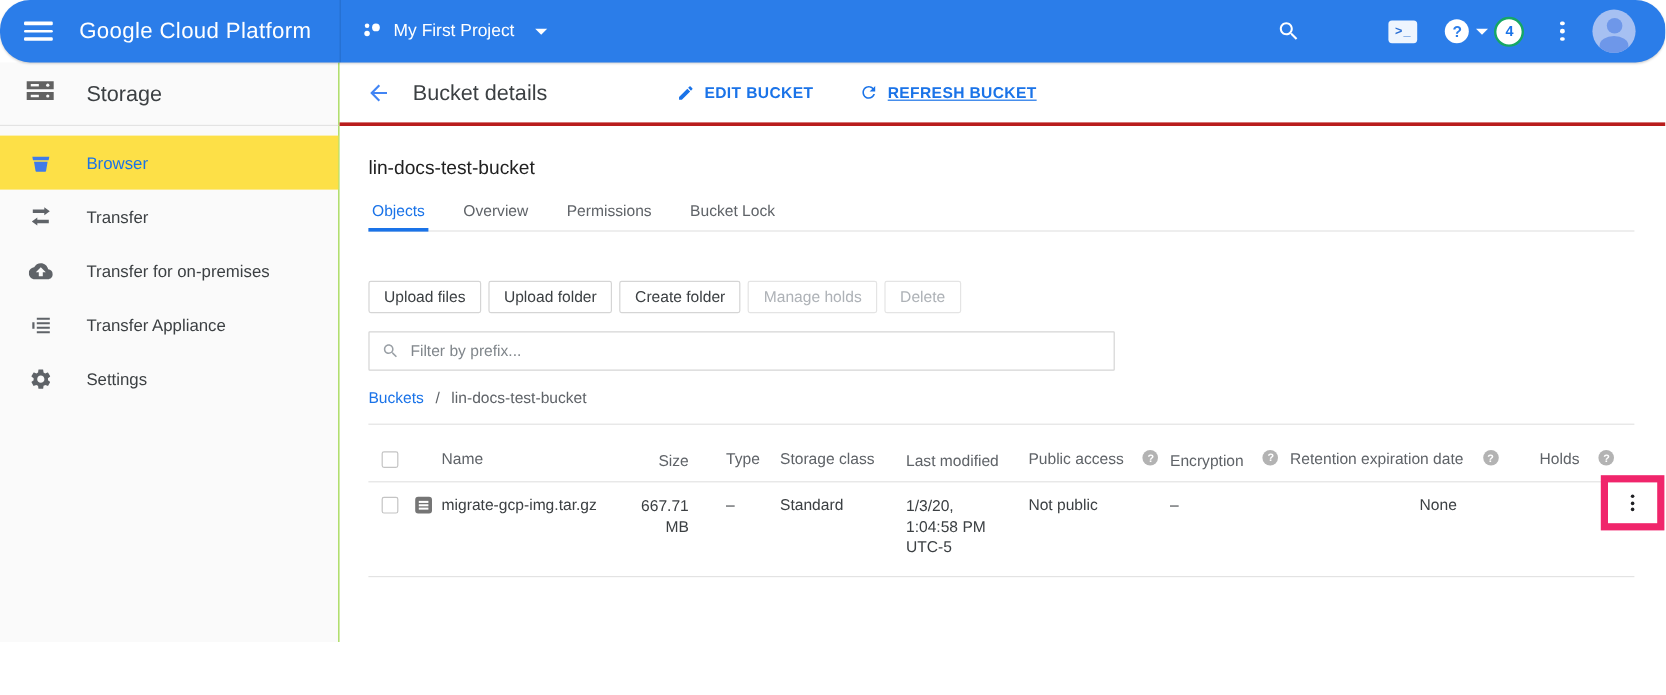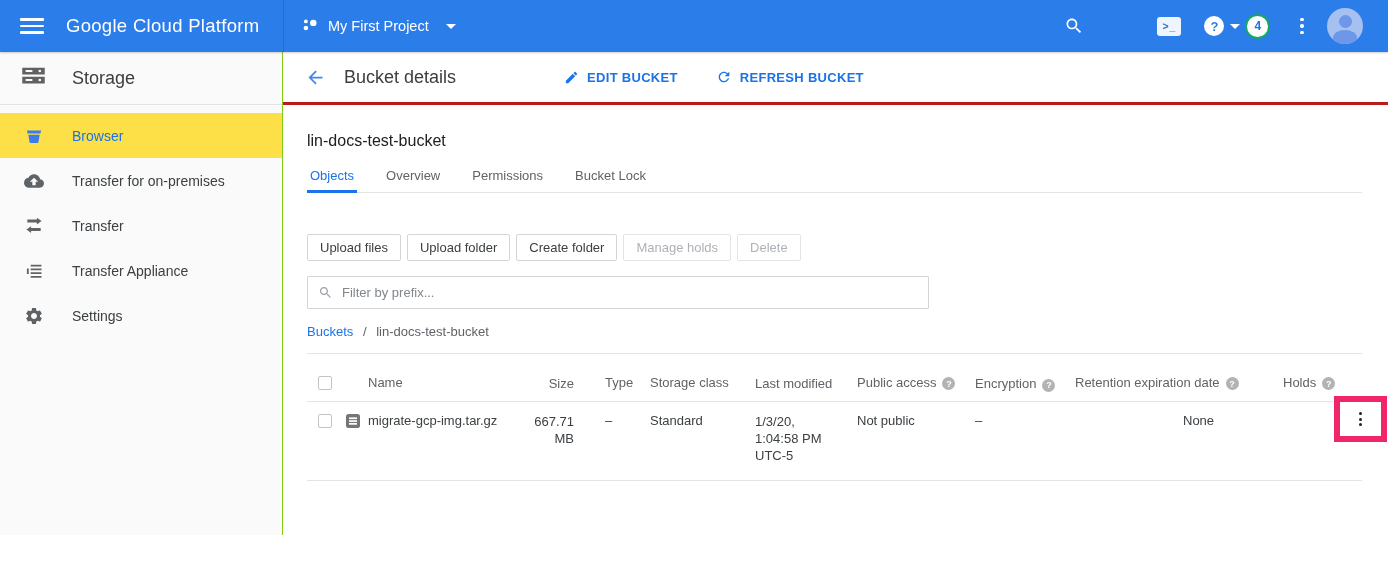--- a/index.html
+++ b/index.html
@@ -1,21 +1,21 @@
 <!DOCTYPE html>
 <html><head>
 <meta charset="utf-8">
 <style>
   * { margin:0; padding:0; box-sizing:border-box; }
   body { background:#fff; font-family:"Liberation Sans", sans-serif; }
   .page { position:relative; width:1388px; height:579px; background:#fff; overflow:hidden; }
 
   
   .topbar { height:52px; background:#2b7de9; display:flex; align-items:center; color:#fff;
-            box-shadow:0 1px 2px rgba(0,0,0,.2); position:relative; z-index:5; }
+            box-shadow:0 1px 2px rgba(0,0,0,.2); position:relative; z-index:5;border-radius:25px; }
   .hamburger { margin-left:20px; width:24px; cursor:pointer; }
   .hamburger div { height:2.6px; background:#fff; border-radius:1px; margin:4.2px 0; }
   .brand { margin-left:22px; font-size:18.5px; font-weight:500; letter-spacing:.3px; width:217px; }
   .topbar-sep { width:1px; height:52px; background:rgba(0,0,0,.12); }
   .project { margin-left:16px; display:flex; align-items:center; gap:9px; font-size:14.5px; cursor:pointer; }
   .caret-down { width:0; height:0; border-left:5px solid transparent; border-right:5px solid transparent;
                 border-top:5px solid #fff; margin-left:8px; }
   .topbar-right { margin-left:auto; display:flex; align-items:center; }
   .tb-icon { cursor:pointer; display:flex; align-items:center; }
   .shell-box { width:24px; height:19px; background:rgba(255,255,255,.92); border-radius:3px;
@@ -41,21 +41,21 @@
               font-size:14px; color:#3c4043; cursor:pointer; }
   .nav-item .ni-icon { width:20px; height:20px; display:flex; align-items:center; justify-content:center; }
   .nav-item.active { background:#fde047; color:#1a73e8; }
 
   .main { flex:1; display:flex; flex-direction:column; background:#fff; min-width:0; }
   .main-header { height:53px; border-bottom:3px solid #b91c1c; display:flex; align-items:center; padding-left:22px; }
   .page-title { margin-left:18px; font-size:18px; color:#3c4043; }
   .header-action { display:flex; align-items:center; gap:8px; color:#1a73e8; font-size:13px;
                    font-weight:bold; letter-spacing:.3px; cursor:pointer; }
   .ha-edit { margin-left:108px; }
-  .ha-refresh { margin-left:38px; }
+  .ha-refresh { margin-left:38px;text-decoration:underline; }
 
   .content { padding:0 26px 16px 24px; position:relative; }
   .bucket-title { margin-top:27px; font-size:16px; color:#212121; }
 
   .tabs { margin-top:11px; display:flex; border-bottom:1px solid #e3e3e3; }
   .tab { font-size:13px; color:#5f6368; padding:7px 3px 9px; margin-right:26px; cursor:pointer; }
   .tab.active { color:#1a73e8; border-bottom:3px solid #1a73e8; margin-bottom:-1px; padding-bottom:7px; }
 
   .toolbar { margin-top:41px; display:flex; gap:6px; }
   .btn { height:27px; padding:0 12px; background:#fff; border:1px solid #d5d5d5; border-radius:2px;
@@ -82,21 +82,21 @@
   .c-icon { width:23px; padding-top:0; }
   .c-name { width:160px; }
   .c-size { width:52px; text-align:right; padding-right:6px; line-height:17px; }
   .c-type { width:70px; padding-left:25px; }
   .c-storage { width:105px; }
   .c-mod { width:102px; line-height:17px; }
   .c-public { width:118px; }
   .c-enc { width:100px; line-height:17px; }
   .c-ret { width:208px; }
   .c-holds { width:60px; }
-  .col-help { display:flex; align-items:flex-end; gap:6px; }
+  .col-help { display:flex; align-items:flex-start; gap:16px; }
   .help-q { width:13px; height:13px; border-radius:50%; background:#b3b3b3; color:#fff; font-size:9px;
             font-weight:bold; display:flex; align-items:center; justify-content:center; flex:none; cursor:pointer; }
   .checkbox { width:14px; height:14px; border:1.5px solid #c4c4c4; border-radius:2px; background:#fff; cursor:pointer; }
   .wrap-narrow { display:inline-block; max-width:74px; }
   .wrap-enc { display:inline-block; max-width:82px; }
 
   
   .annotation-box { position:absolute; left:1334px; top:396px; width:53px; height:46px;
                     border:6px solid #f0256b; background:#fff; display:flex; align-items:center;
                     justify-content:center; z-index:10; }
@@ -187,33 +187,33 @@
             <svg width="20" height="20" viewBox="0 0 24 24" fill="#3f7be9">
                 <path d="M3.5 5.5h17l-.7 3.5H4.2l-.7-3.5z"></path>
                 <path d="M5.2 10.5h13.6l-1.5 9c-.1.6-.6 1-1.2 1H7.9c-.6 0-1.1-.4-1.2-1l-1.5-9z"></path>
               </svg>
           </span>
           <span>Browser</span>
         </div>
         <div class="nav-item">
           <span class="ni-icon">
             <svg width="20" height="20" viewBox="0 0 24 24" fill="#5f6368">
-                <path d="M19.35 10.04C18.67 6.59 15.64 4 12 4 9.11 4 6.6 5.64 5.35 8.04 2.34 8.36 0 10.91 0 14c0 3.31 2.69 6 6 6h13c2.76 0 5-2.24 5-5 0-2.64-2.05-4.78-4.65-4.96zM14 13v4h-4v-4H7l5-5 5 5h-3z"></path>
-              </svg>
-          </span>
-          <span>Transfer for on-premises</span>
-        </div>
-        <div class="nav-item">
-          <span class="ni-icon">
-            <svg width="20" height="20" viewBox="0 0 24 24" fill="#5f6368">
                 <path d="M4 7h11.5V4.6L21 9l-5.5 4.4V11H4V7z" transform="translate(0,-2) scale(1,0.9)"></path>
                 <path d="M20 15H8.5v-2.4L3 17l5.5 4.4V19H20v-4z" transform="translate(0,1) scale(1,0.9)"></path>
               </svg>
           </span>
           <span>Transfer</span>
+        </div>
+        <div class="nav-item">
+          <span class="ni-icon">
+            <svg width="20" height="20" viewBox="0 0 24 24" fill="#5f6368">
+                <path d="M19.35 10.04C18.67 6.59 15.64 4 12 4 9.11 4 6.6 5.64 5.35 8.04 2.34 8.36 0 10.91 0 14c0 3.31 2.69 6 6 6h13c2.76 0 5-2.24 5-5 0-2.64-2.05-4.78-4.65-4.96zM14 13v4h-4v-4H7l5-5 5 5h-3z"></path>
+              </svg>
+          </span>
+          <span>Transfer for on-premises</span>
         </div>
         <div class="nav-item">
           <span class="ni-icon">
             <svg width="20" height="20" viewBox="0 0 24 24" fill="#5f6368">
                 <path d="M8 4.5h13v2H8zM8 9h13v2H8zM8 13.5h13v2H8zM8 18h13v2H8zM3.5 9h2.2v6.5H3.5z"></path>
               </svg>
           </span>
           <span>Transfer Appliance</span>
         </div>
         <div class="nav-item">

